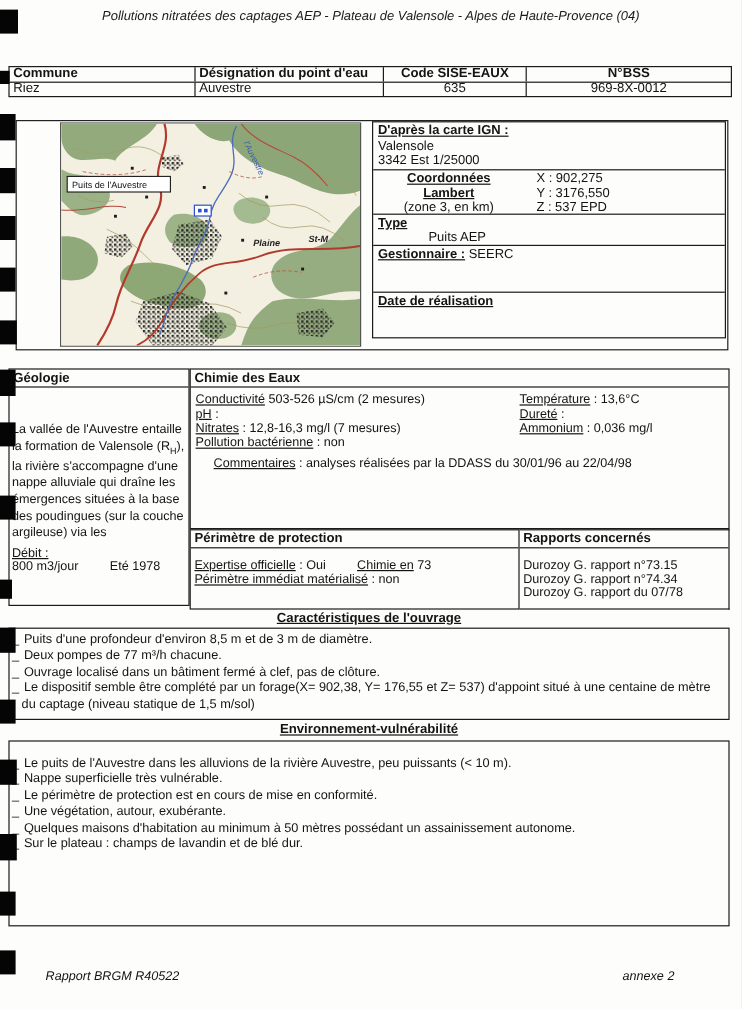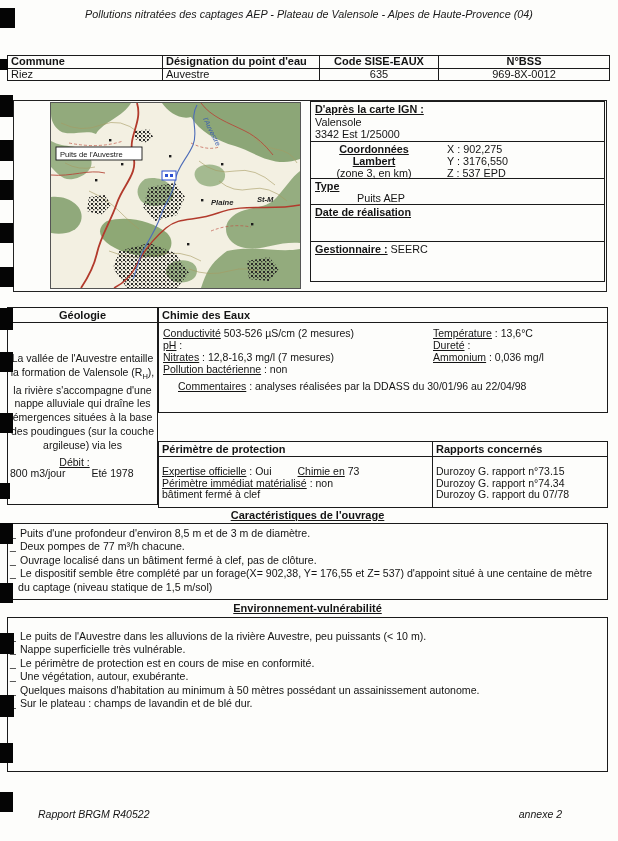--- a/index.html
+++ b/index.html
@@ -39,33 +39,33 @@
   .ign-r2 .coord-right{padding-left:14px;}
   .ign-r2 div{line-height:12px;}
   .ign-r1 div{line-height:12.5px;}
   .ign-r3{height:26px;}
   .ign-r3 .type-val{padding-left:42px; line-height:12px;}
   .ign-r4{height:37px;}
   .ign-r5{height:39px;}
   
   .geo-box{
     position:absolute; left:7px; top:307px; width:151px; height:198px;
-    border:1.5px solid #1b1b1b; box-sizing:border-box; font-size:10.5px;text-align:center;
+    border:1.5px solid #1b1b1b; box-sizing:border-box; font-size:10.5px;
   }
   .box-hdr{
     font-weight:bold; font-size:11px; border-bottom:1.5px solid #1b1b1b;
     padding:0 3px; height:14px; line-height:14px;
   }
   .geo-text{padding:29px 2px 0 2px; line-height:13.8px;}
   .geo-flow{padding:4px 18px 0 2px; line-height:11.5px;}
   .geo-flow .u{text-decoration:underline;}
   .geo-flow .val{display:flex; gap:26px;}
   
   .chem-box{
-    position:absolute; left:158px; top:307px; width:450px; height:106px;
+    position:absolute; left:158px; top:307px; width:450px; height:134px;
     border:1.5px solid #1b1b1b; box-sizing:border-box; font-size:10.5px;
   }
   .chem-body{position:relative; padding:4px 4px 0 4px; line-height:12px;}
   .chem-right{position:absolute; left:274px; top:4px; line-height:12px;}
   .chem-comments{padding:5px 4px 0 4px; line-height:12px;margin-left:11px;}
   .ul{text-decoration:underline;}
   
   .prot-box{
     position:absolute; left:158px; top:441px; width:275px; height:67px;
     border:1.5px solid #1b1b1b; box-sizing:border-box; font-size:10.5px;
@@ -222,25 +222,25 @@
         <div class="coord-right">
           <div>X : 902,275</div>
           <div>Y : 3176,550</div>
           <div>Z : 537 EPD</div>
         </div>
       </div>
       <div class="ign-row ign-r3">
         <div class="lbl">Type</div>
         <div class="type-val">Puits AEP</div>
       </div>
+      <div class="ign-row ign-r5">
+        <span class="lbl">Gestionnaire :</span><span> SEERC</span>
+      </div>
       <div class="ign-row ign-r4">
         <div class="lbl">Date de réalisation</div>
-      </div>
-      <div class="ign-row ign-r5">
-        <span class="lbl">Gestionnaire :</span><span> SEERC</span>
       </div>
     </div>
   </div>
 
   <div class="geo-box">
     <div class="box-hdr">Géologie</div>
     <div class="geo-text">
       <span>La vallée de l'Auvestre entaille la formation de Valensole (R</span><sub>H</sub><span>), la rivière s'accompagne d'une nappe alluviale qui draîne les émergences situées à la base des poudingues (sur la couche  argileuse) via les</span>
     </div>
     <div class="geo-flow">
@@ -268,21 +268,20 @@
         <span class="ul">Commentaires</span><span> :  analyses réalisées par la DDASS du 30/01/96 au 22/04/98</span>
       </div>
     </div>
   </div>
 
   <div class="prot-box">
     <div class="box-hdr">Périmètre de protection</div>
     <div class="prot-body">
       <div><span class="ul">Expertise officielle</span><span> : Oui</span><span class="ul gap-l">Chimie en</span><span> 73</span></div>
       <div><span class="ul">Périmètre immédiat matérialisé</span><span> : non</span></div>
-      <div>bâtiment fermé à clef</div>
     </div>
   </div>
 
   <div class="rep-box">
     <div class="box-hdr">Rapports concernés</div>
     <div class="rep-body">
       <div>Durozoy G. rapport n°73.15</div>
       <div>Durozoy G. rapport n°74.34</div>
       <div>Durozoy G. rapport du 07/78</div>
     </div>

